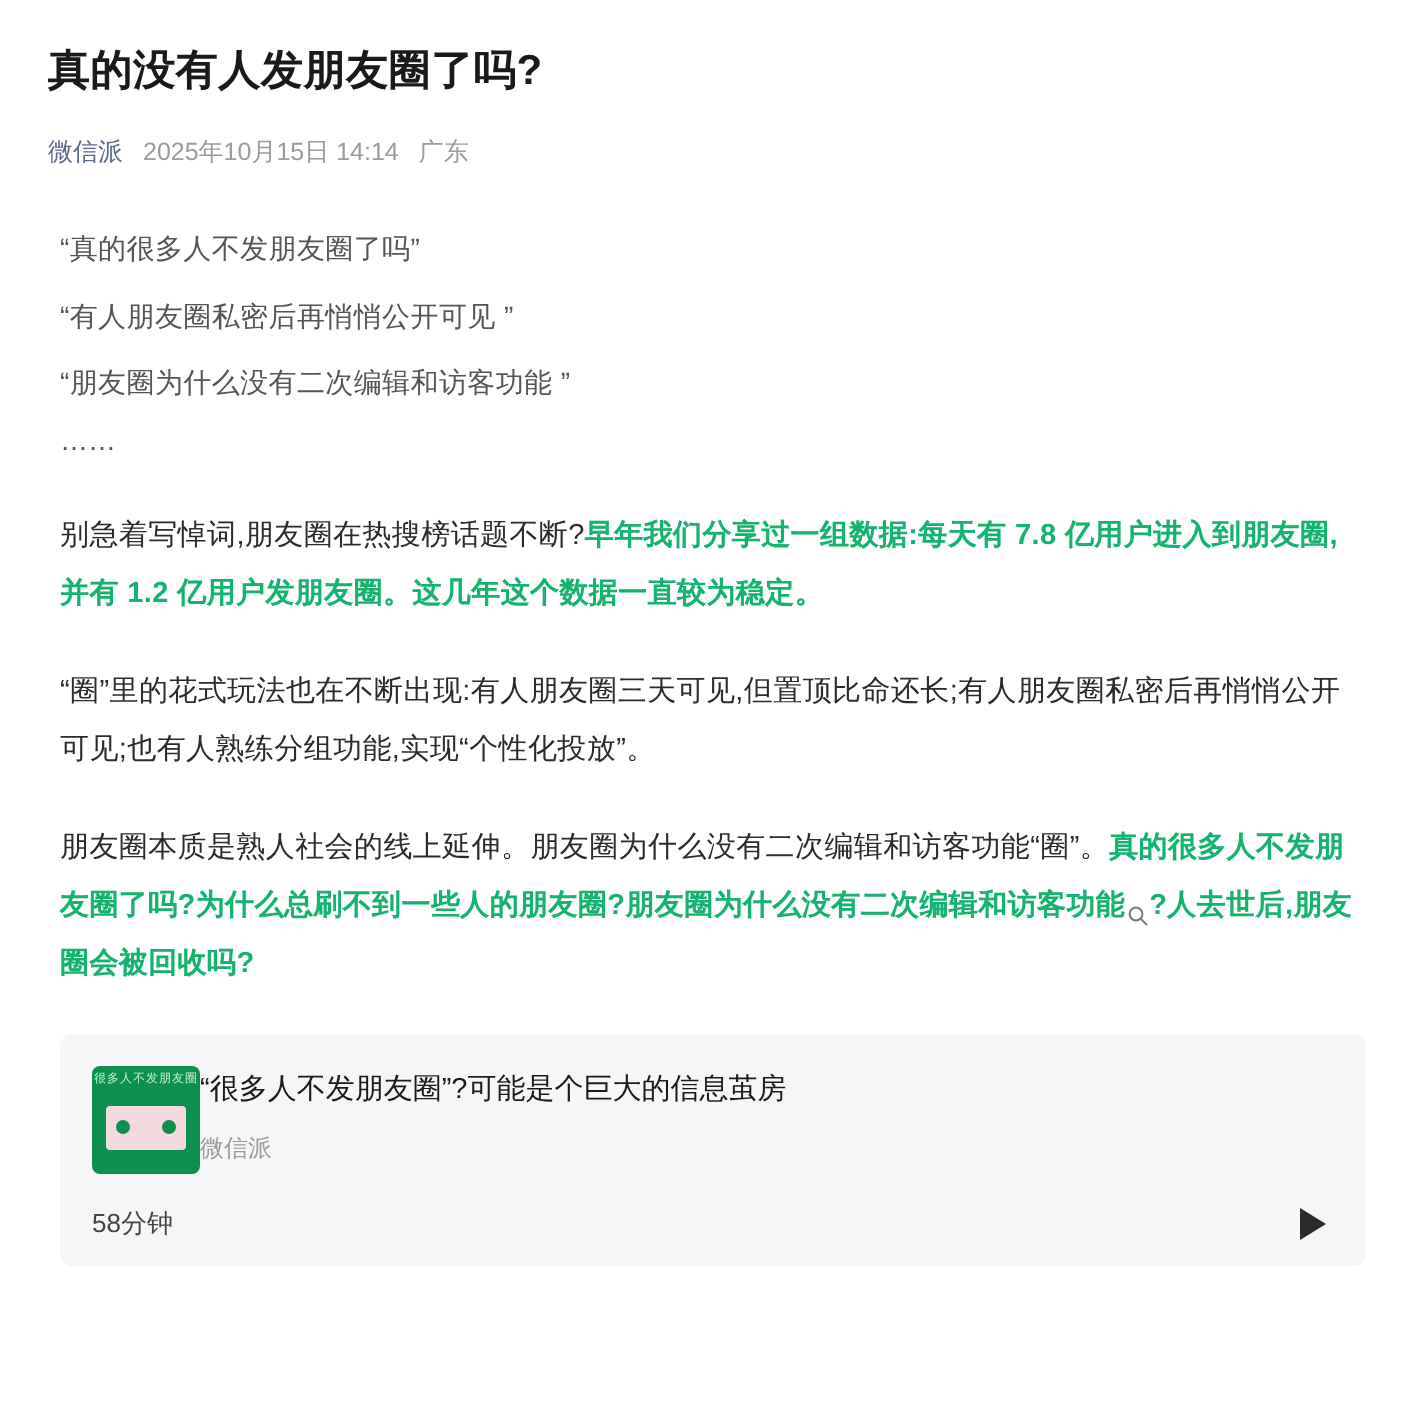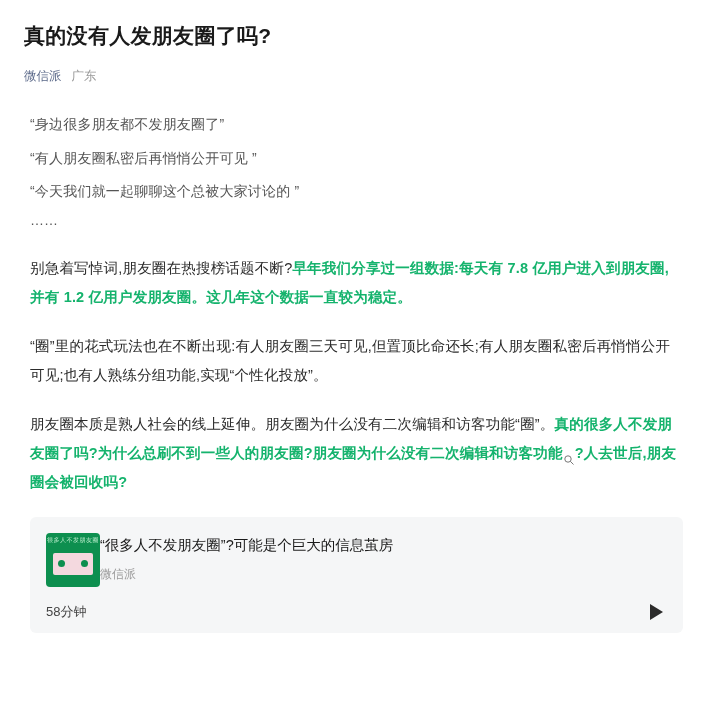--- a/index.html
+++ b/index.html
@@ -175,28 +175,29 @@
 </style>
 </head>
 <body>
 
 <div class="page">
 
   <h1 class="article-title">真的没有人发朋友圈了吗?</h1>
 
   <div class="meta-row">
     <span class="meta-author">微信派</span>
+    <span class="meta-date">2025年10月15日 14:14</span>
     <span class="meta-loc">广东</span>
   </div>
 
   <div class="body-wrap">
 
-    <p class="para quote">“身边很多朋友都不发朋友圈了”</p>
+    <p class="para quote">“真的很多人不发朋友圈了吗”</p>
     <p class="para quote">“有人朋友圈私密后再悄悄公开可见 ”</p>
-    <p class="para quote last">“今天我们就一起聊聊这个总被大家讨论的 ”</p>
+    <p class="para quote last">“朋友圈为什么没有二次编辑和访客功能 ”</p>
     <p class="ellipsis">……</p>
 
 
     <p class="para"><span>别急着写悼词,朋友圈在热搜榜话题不断?</span><span class="hl">早年我们分享过一组数据:每天有 7.8 亿用户进入到朋友圈,并有 1.2 亿用户发朋友圈。这几年这个数据一直较为稳定。</span></p>
 
     <p class="para">“圈”里的花式玩法也在不断出现:有人朋友圈三天可见,但置顶比命还长;有人朋友圈私密后再悄悄公开可见;也有人熟练分组功能,实现“个性化投放”。</p>
 
     <p class="para"><span>朋友圈本质是熟人社会的线上延伸。朋友圈为什么没有二次编辑和访客功能“圈”。</span><span class="hl-q">真的很多人不发朋友圈了吗?为什么总刷不到一些人的朋友圈?朋友圈为什么没有二次编辑和访客功能</span><span class="tiny-icon"><svg viewBox="0 0 12 12" width="12" height="12">
             <circle cx="5" cy="5" r="3.2" fill="none" stroke="#777" stroke-width="1"></circle>
             <line x1="7.3" y1="7.3" x2="10.5" y2="10.5" stroke="#777" stroke-width="1"></line>

